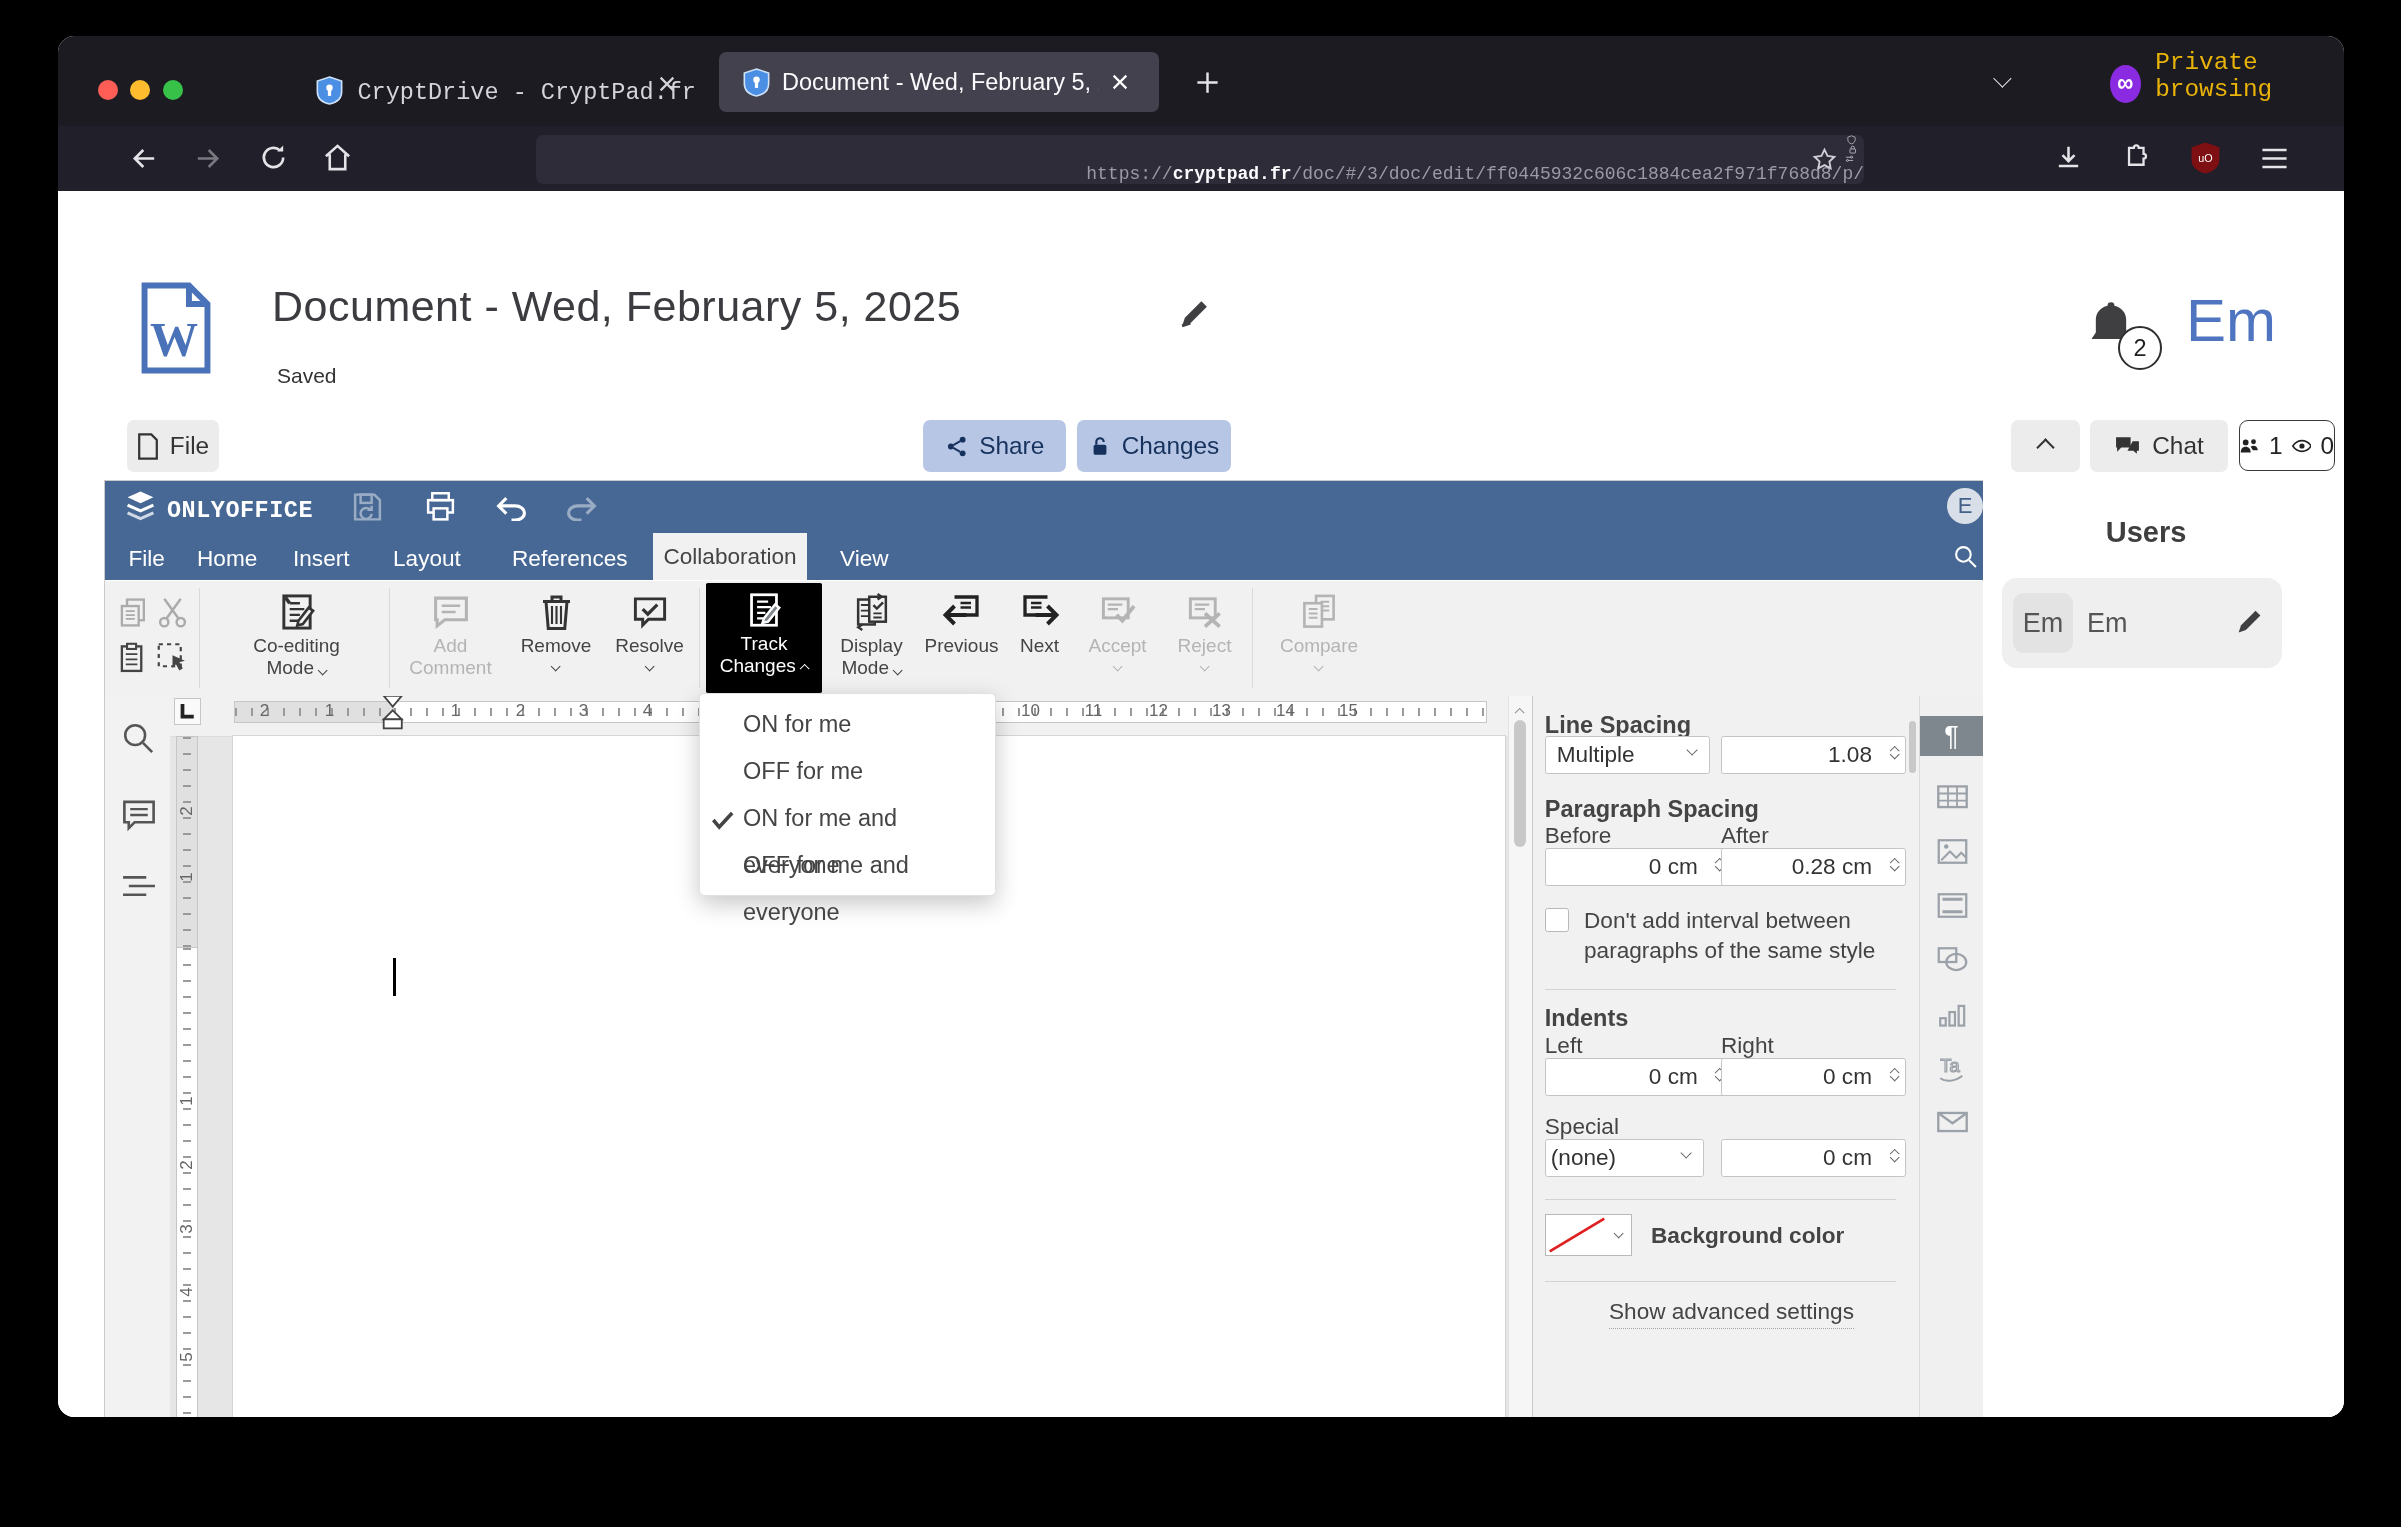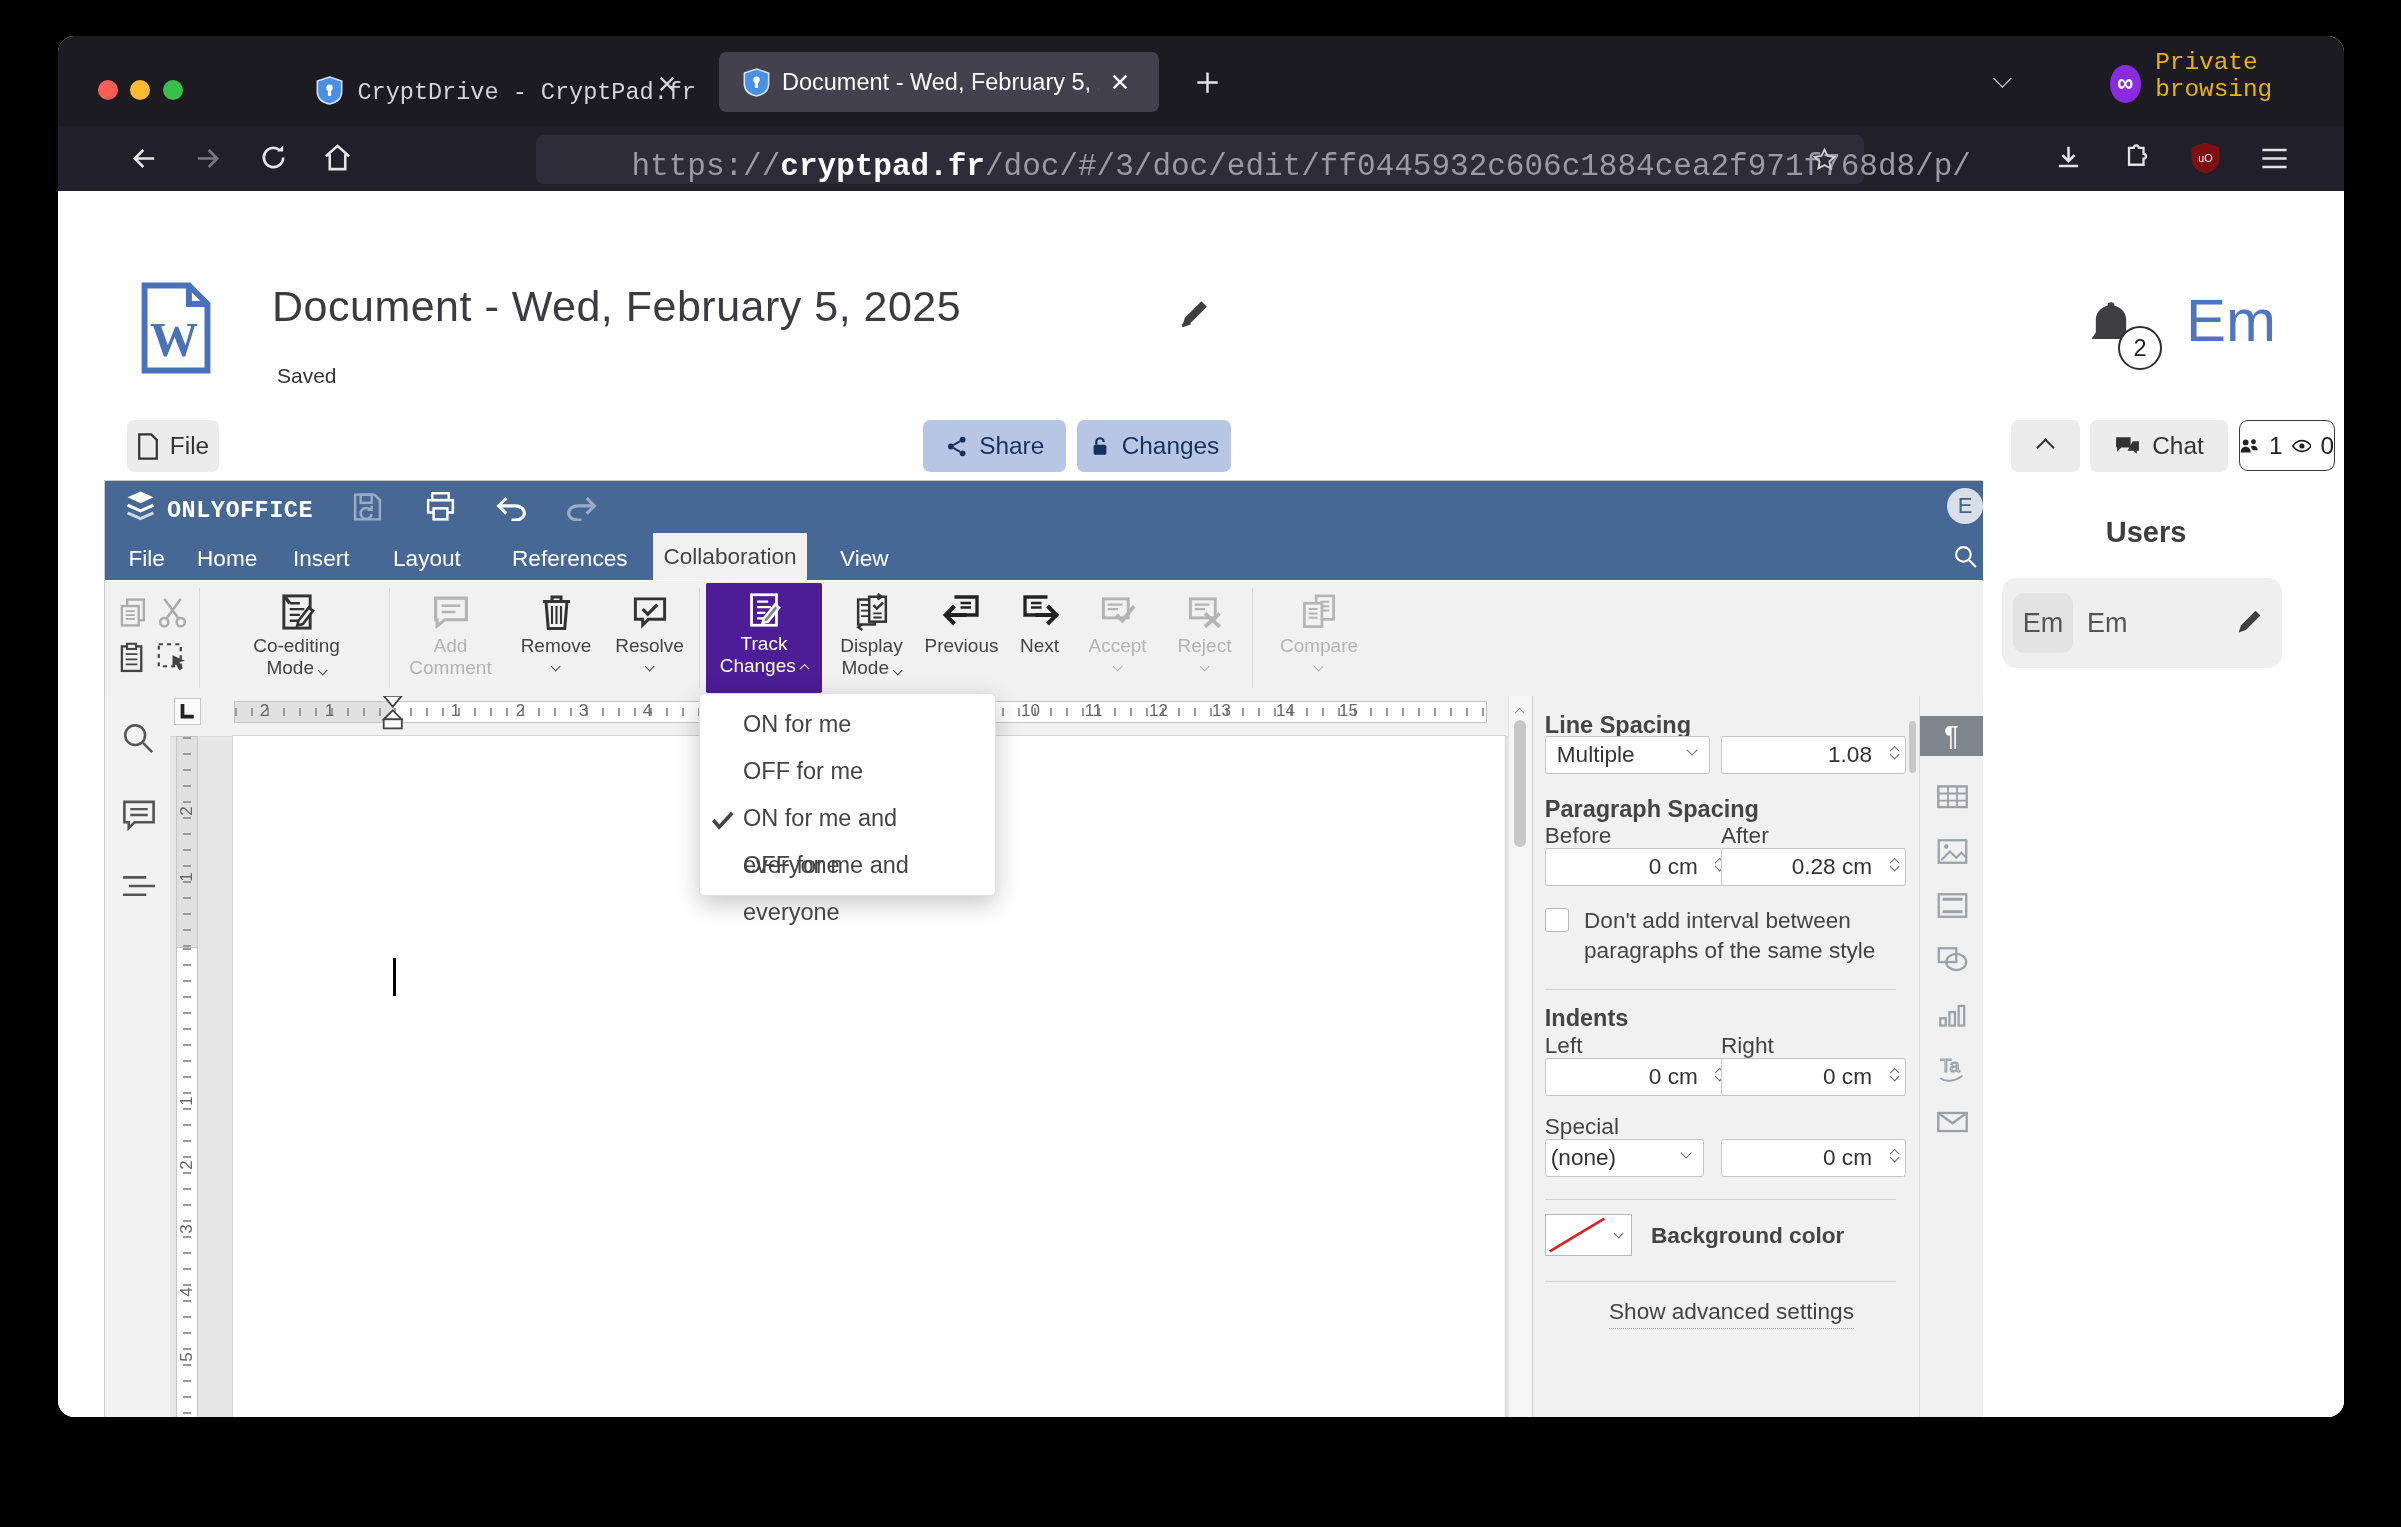--- a/index.html
+++ b/index.html
@@ -8,38 +8,38 @@
   .abs{position:absolute;}
   .flex{display:flex;align-items:flex-end;font-family:Liberation Mono, monospace;}
   svg{display:block;}
   
   .bwin{left:58px;top:36px;width:2286px;height:1381px;border-radius:16.3px;overflow:hidden;background:#fff;}
   .tabbar{left:0;top:0;width:2286px;height:90px;background:#1c1b22;}
   .navbar{left:0;top:90px;width:2286px;height:65px;background:#211f29;}
   .tlight{width:20px;height:20px;border-radius:50%;}
   .tab-inactive{color:#d5d4db;font-size:23.5px;}
   .tab-active{background:#42414d;border-radius:7.2px;color:#fbfbfe;font-size:23.5px;}
-  .urlfield{background:#2e2c38;border-radius:7.2px;color:#9b99a5;font-size:31px;}
+  .urlfield{background:#2e2c38;border-radius:7.2px;color:#9b99a5;font-size:18px;flex-direction:column;}
   .nvic{color:#e4e3e8;}
   .dim{opacity:.45;}
   
   .app{left:0;top:156px;width:2286px;height:1225px;background:#fff;}
   .cp-btn{background:#ececec;border-radius:7.2px;color:#333;font-size:24.4px;display:flex;align-items:center;justify-content:center;gap:11px;}
   .cp-blue{background:#b8c6e6;color:#16325c;}
   .title{font-size:43px;color:#3c3c40;font-weight:500;letter-spacing:0.5px;}
   .badgebox{border:1.8px solid #3a3a3a;border-radius:9px;display:flex;align-items:center;justify-content:center;gap:9px;color:#222;font-size:24.4px;}
   
   .oo-blue{background:#476894;}
   .oo-tab{color:#fff;font-size:22.6px;}
   .oo-tab.on{background:#f1f1f1;color:#444;}
   .ribbon{background:#f1f1f1;border-bottom:0.9px solid #cbcbcb;}
   .rbtn{display:flex;flex-direction:column;align-items:center;padding-top:3.6px;color:#444;font-size:19px;line-height:22px;text-align:center;}
   .rbtn .ric{height:47px;display:flex;align-items:center;justify-content:center;}
   .rbtn.dis{color:#b4b4b4;}
-  .rbtn.act{background:#4c1d95;color:#fff;border-radius:1.8px;}
+  .rbtn.act{background:#000000;color:#fff;border-radius:1.8px;}
   .vdiv{width:0.9px;background:#d9d9d9;}
   .chev{display:inline-block;width:8.1px;height:8.1px;border-right:1.8px solid currentColor;border-bottom:1.8px solid currentColor;}
   .cd{transform:rotate(45deg);margin-top:-3.6px;}
   .cu{transform:rotate(-135deg);margin-top:3.6px;}
   .menu{background:#fff;border:0.9px solid #e1e1e1;border-radius:5.4px;box-shadow:0 7.2px 23.5px rgba(0,0,0,.22);}
   .mi{position:relative;height:47px;line-height:47px;padding-left:43px;font-size:23.5px;color:#444;}
   
   .docarea{background:#e6e6e6;overflow:hidden;}
   .rulerbar{background:#f1f1f1;border-bottom:0.9px solid #dcdcdc;}
   .ruler-h{background-color:#fff;border:0.9px solid #c6c6c6;

